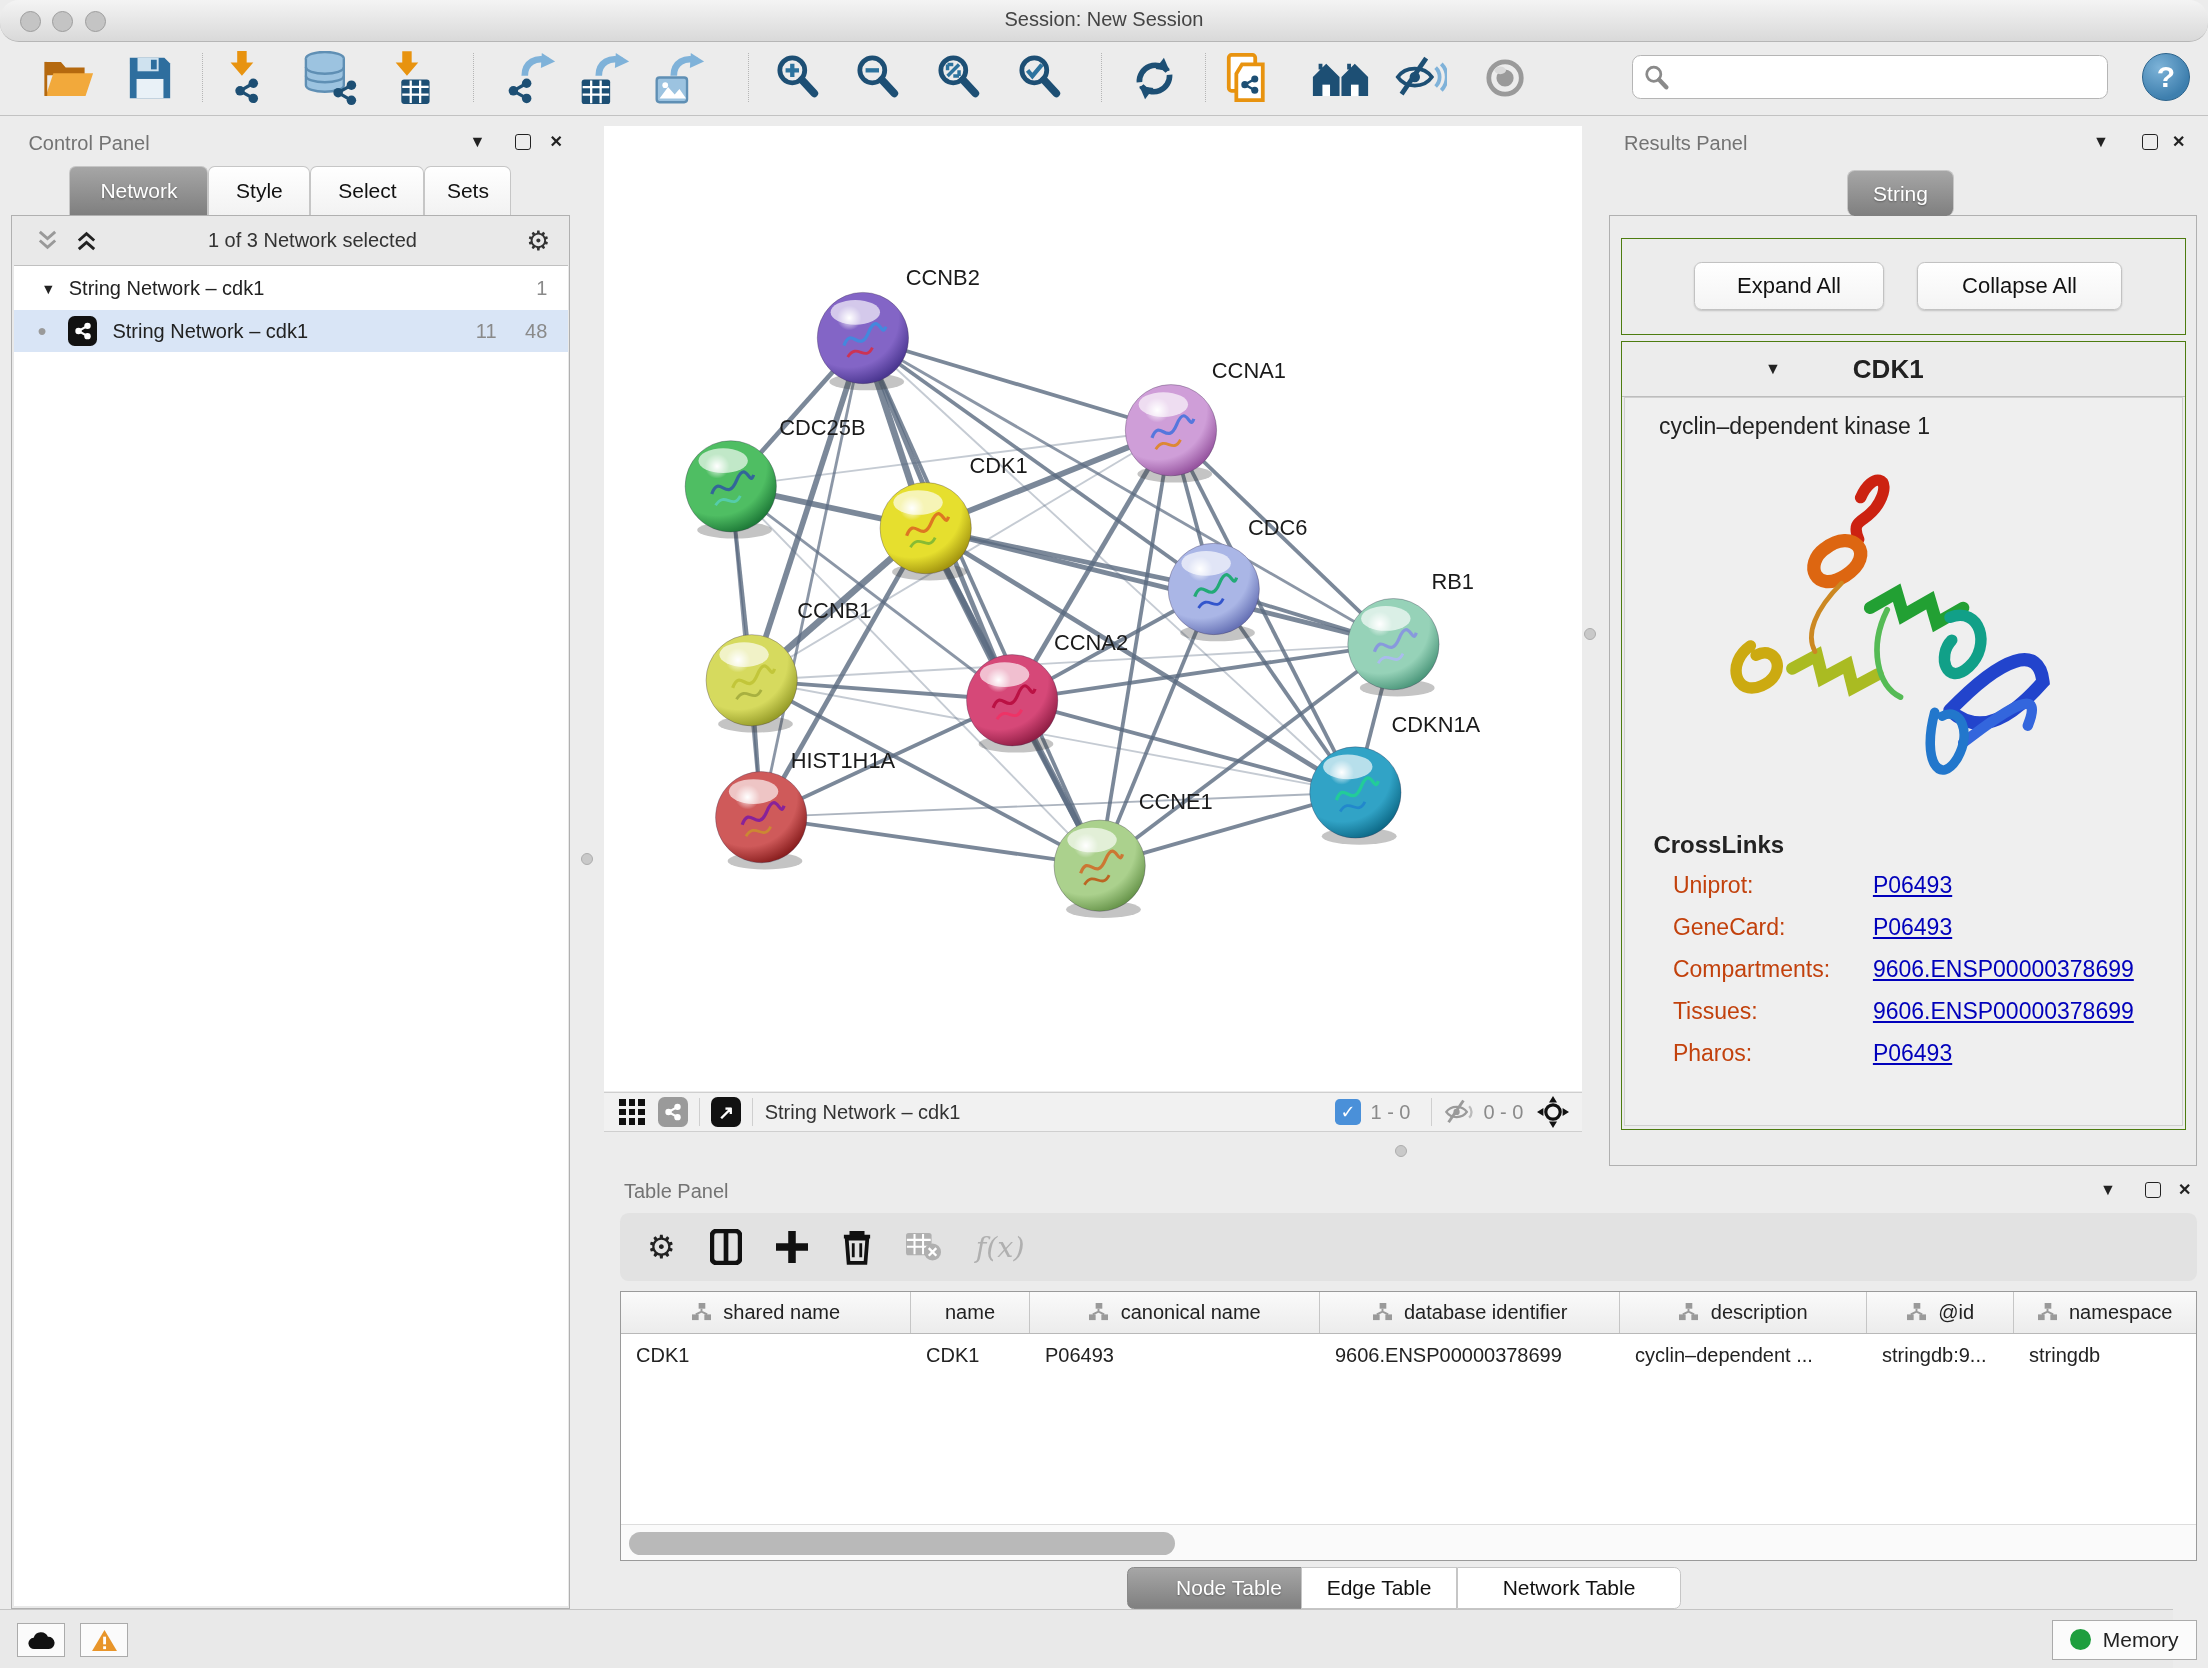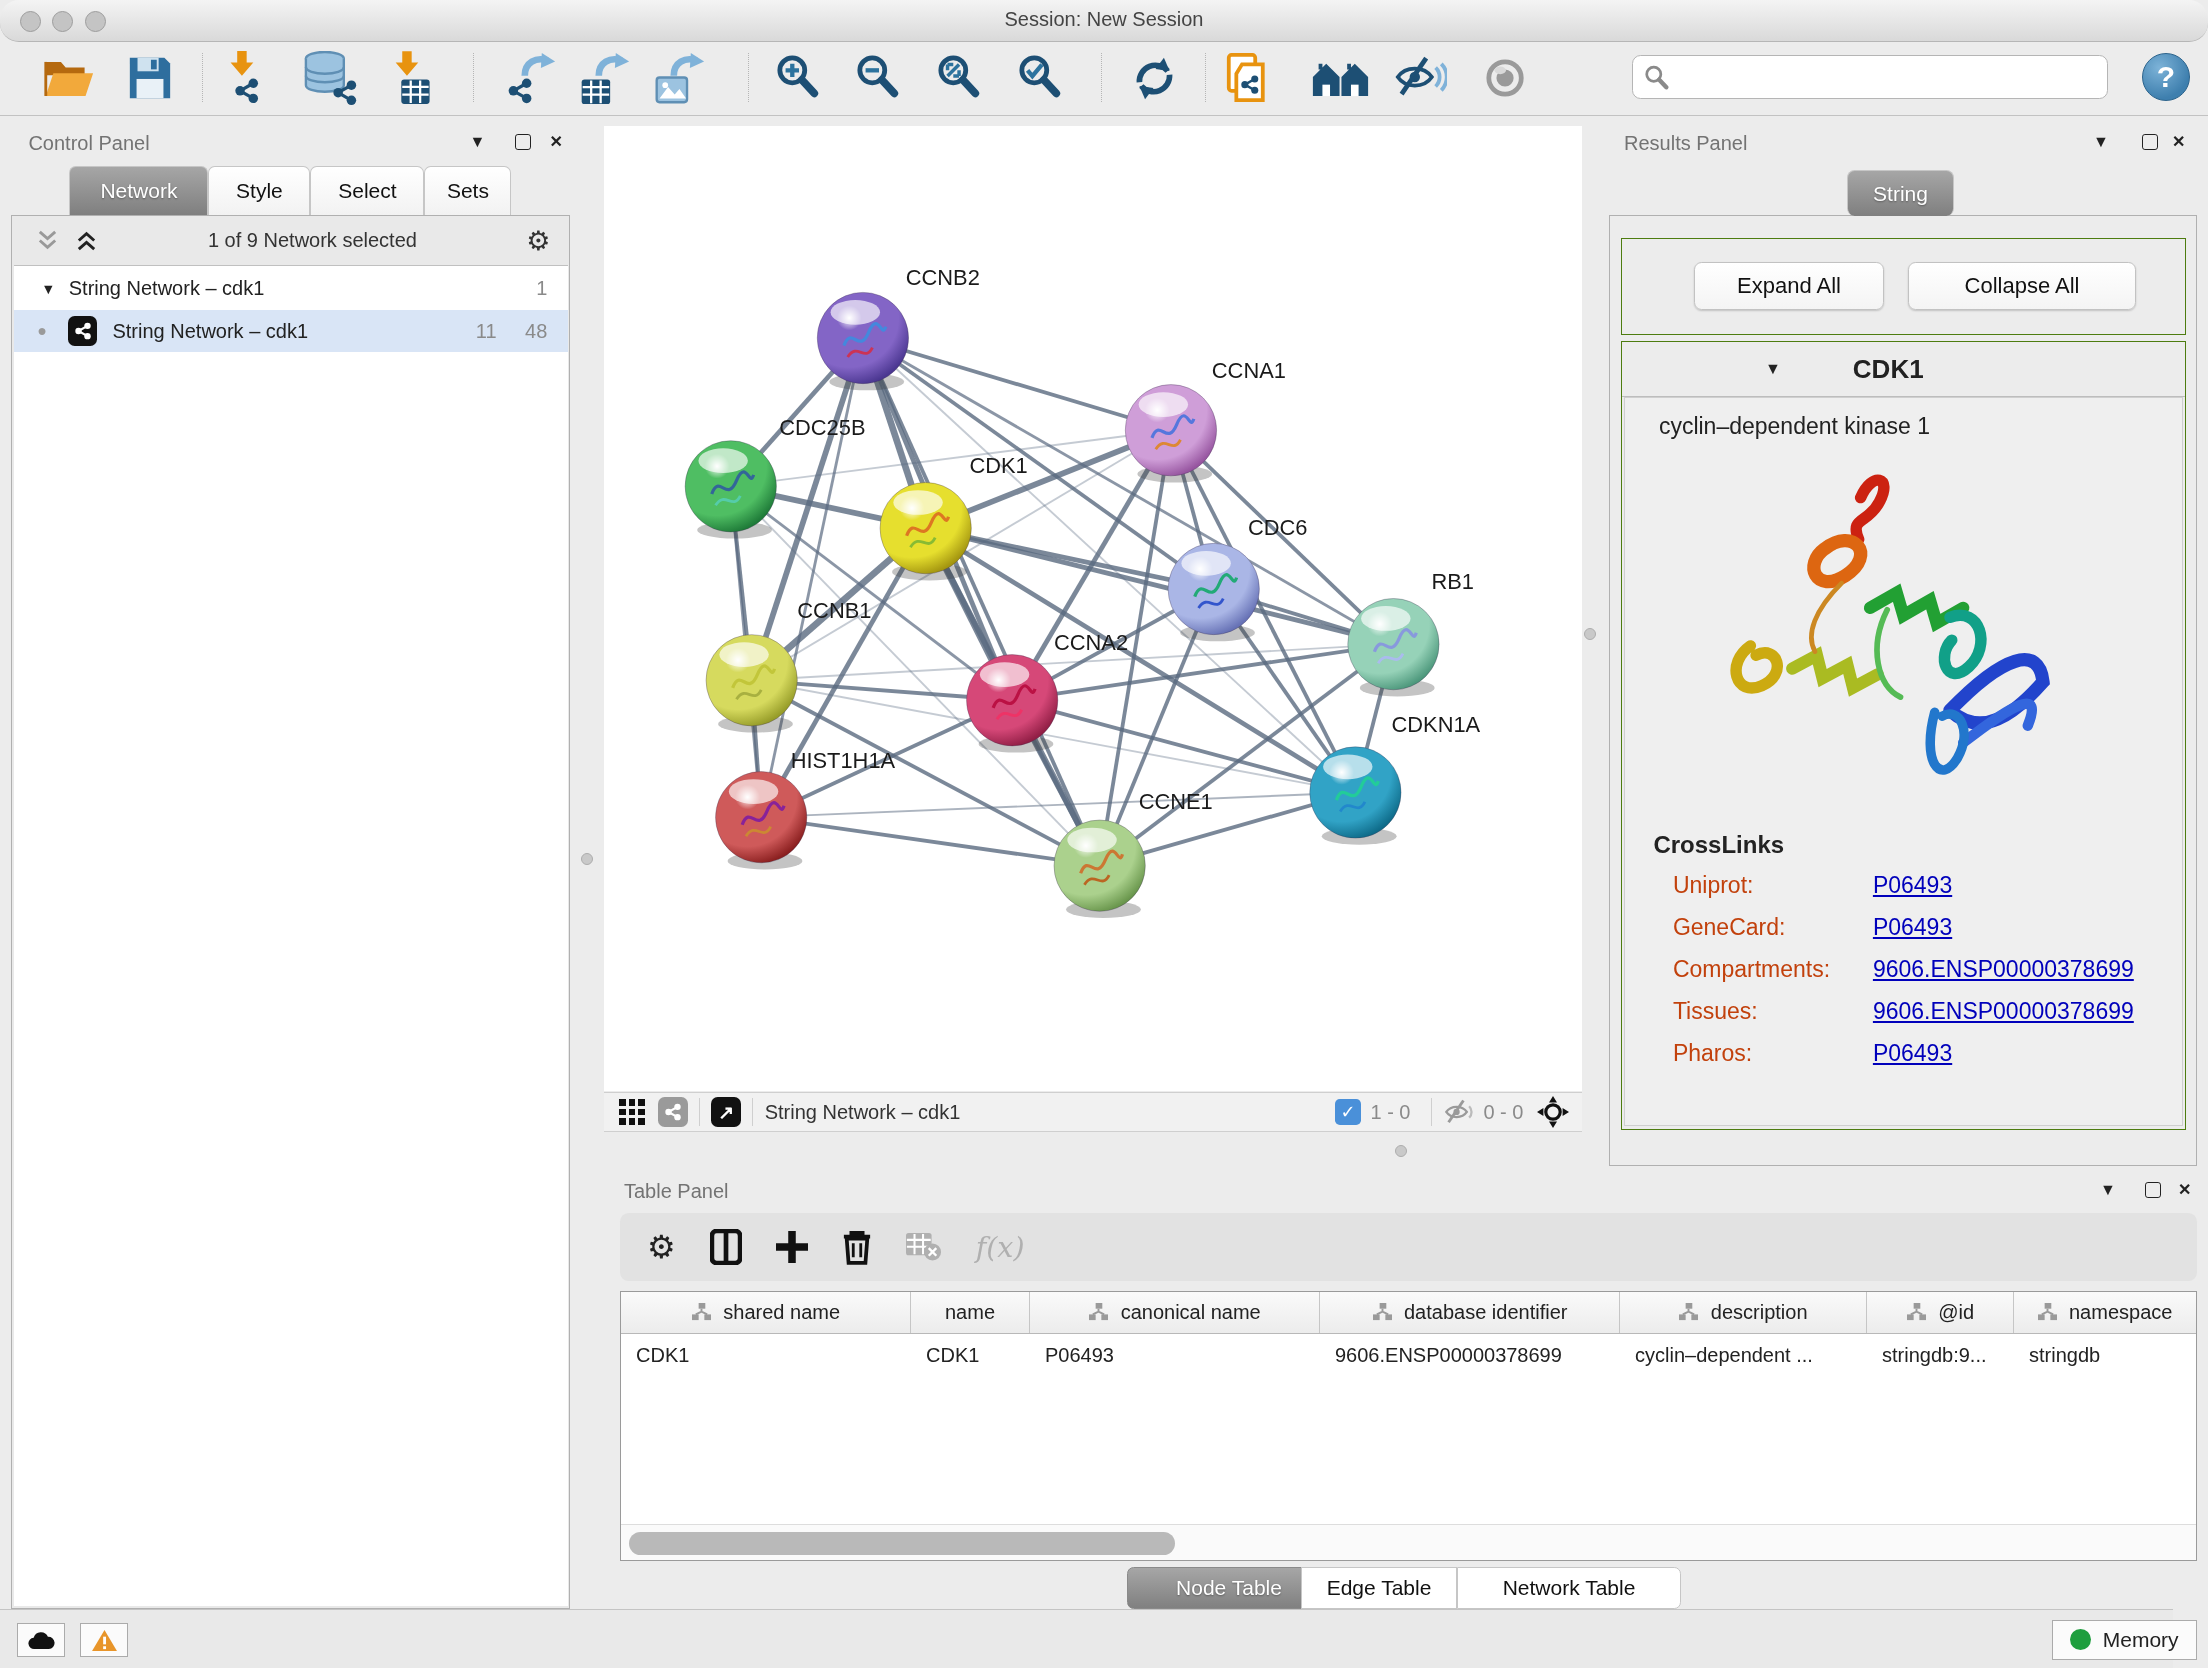--- a/index.html
+++ b/index.html
@@ -320,21 +320,21 @@
     <div class="tab" style="left:413px;top:42px;width:87px">Sets</div>
 
     <div class="cp-frame">
       <div class="cp-status">
         <svg width="25" height="25" viewBox="0 0 26 26" style="margin-left:23px">
           <path d="M5,4 l8,7 8,-7 M5,13 l8,7 8,-7" stroke="#999" stroke-width="3" fill="none"></path>
           </svg>
         <svg width="25" height="25" viewBox="0 0 26 26" style="margin-left:13.3px">
           <path d="M5,22 l8,-7 8,7 M5,13 l8,-7 8,7" stroke="#222" stroke-width="3" fill="none"></path>
           </svg>
-        <span style="flex:1;text-align:center">1 of 9 Network selected</span>
+        <span style="flex:1;text-align:center">1 of 3 Network selected</span>
         <span style="margin-right:19px;font-size:27px">⚙</span>
       </div>
       <div class="cp-list">
         <div class="tree-row" style="top:1.9px">
           <span style="margin:0 13.3px 0 27px;font-size:14.3px">▼</span>
           <span>String Network – cdk1</span>
           <span class="cnt" style="margin-left:auto;margin-right:21px">1</span>
         </div>
         <div class="tree-row sel" style="top:44px">
           <span style="margin:0 21px 0 23px;color:#9a9a9a;font-size:16px">●</span>
@@ -608,21 +608,21 @@
     <div class="abs phead" style="left:26px;top:7.6px">Results Panel</div>
     <span class="abs picon" style="left:495px;top:9.5px">▼</span>
     <span class="abs sqico" style="left:544px;top:9.5px"></span>
     <span class="abs picon" style="left:574px;top:9.5px;font-weight:bold">✕</span>
 
     <div class="rp-frame"></div>
     <div class="tab sel" style="left:249px;top:46px;width:107px;height:46px;border-radius:7.6px">String</div>
 
     <div class="rbox" style="left:23px;top:114px;width:565px;height:97px">
       <div class="btn abs" style="left:72px;top:23px;width:190px;height:48px">Expand All</div>
-      <div class="btn abs" style="left:286px;top:23px;width:228px;height:48px">Collapse All</div>
+      <div class="btn abs" style="left:295px;top:23px;width:205px;height:48px">Collapse All</div>
     </div>
 
     <div class="rbox" style="left:23px;top:217px;width:565px;height:789px">
       <div style="height:55px;border-bottom:1px solid #bdbdbd;display:flex;align-items:center">
         <span style="margin-left:143px;font-size:16px">▼</span>
         <span style="margin-left:72px;font-size:26px;font-weight:bold">CDK1</span>
       </div>
       <div style="border:1px solid #cfcfcf;margin:0 1.9px;height:729px;background:#efefef">
         <div style="padding:15px 0 0 34px;font-size:23px">cyclin–dependent kinase 1</div>
         <svg width="380" height="371" viewBox="0 0 400 390" style="margin:7.6px 0 0 76px">

